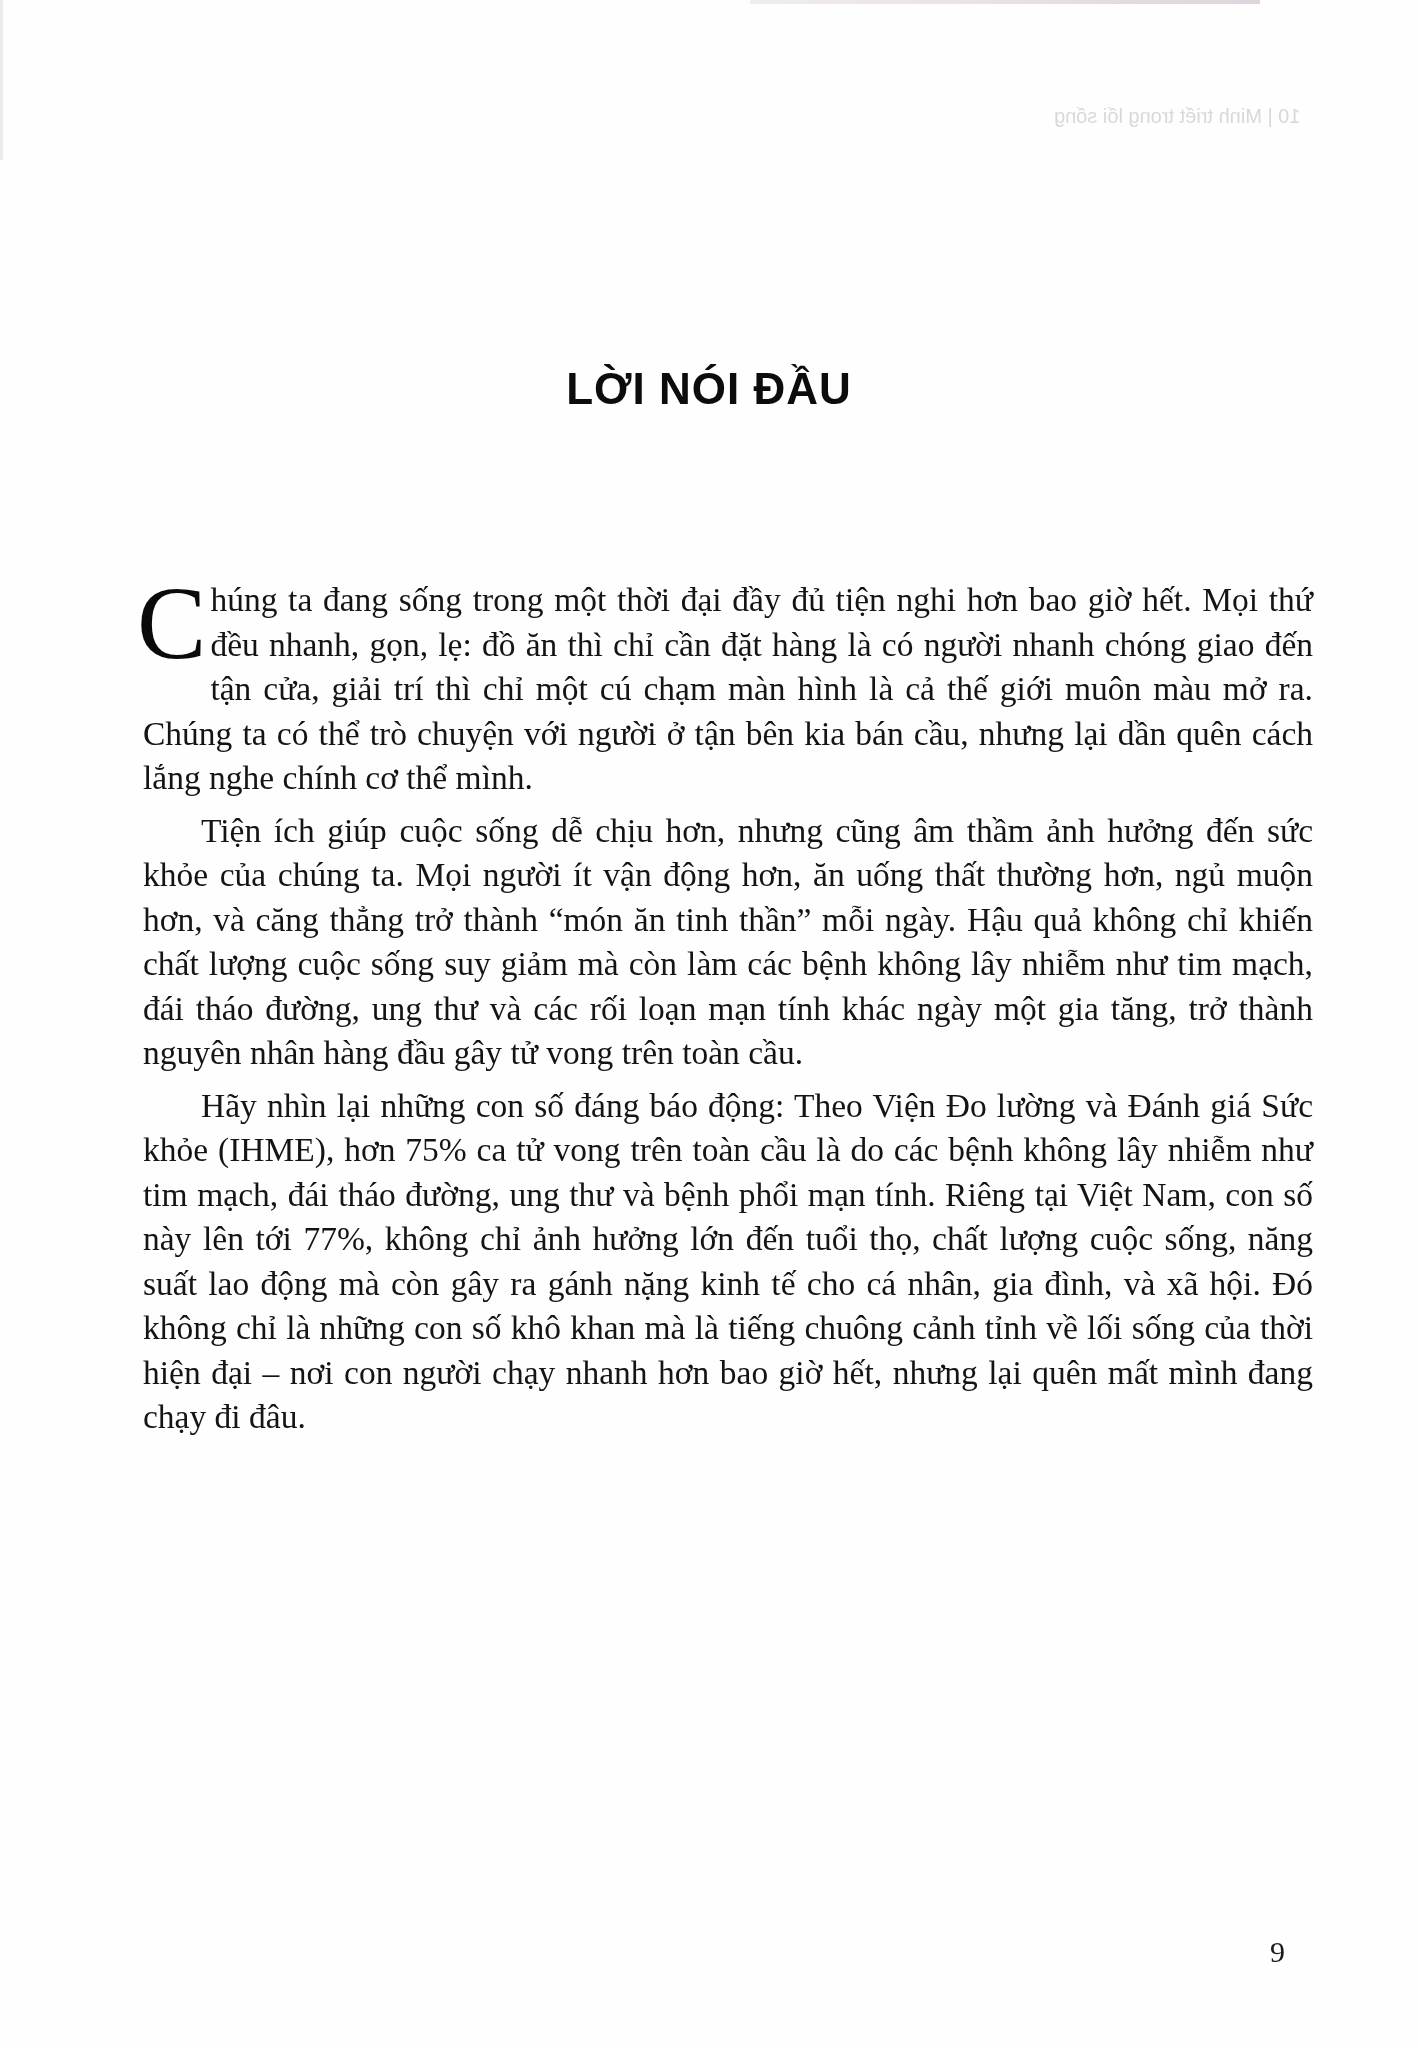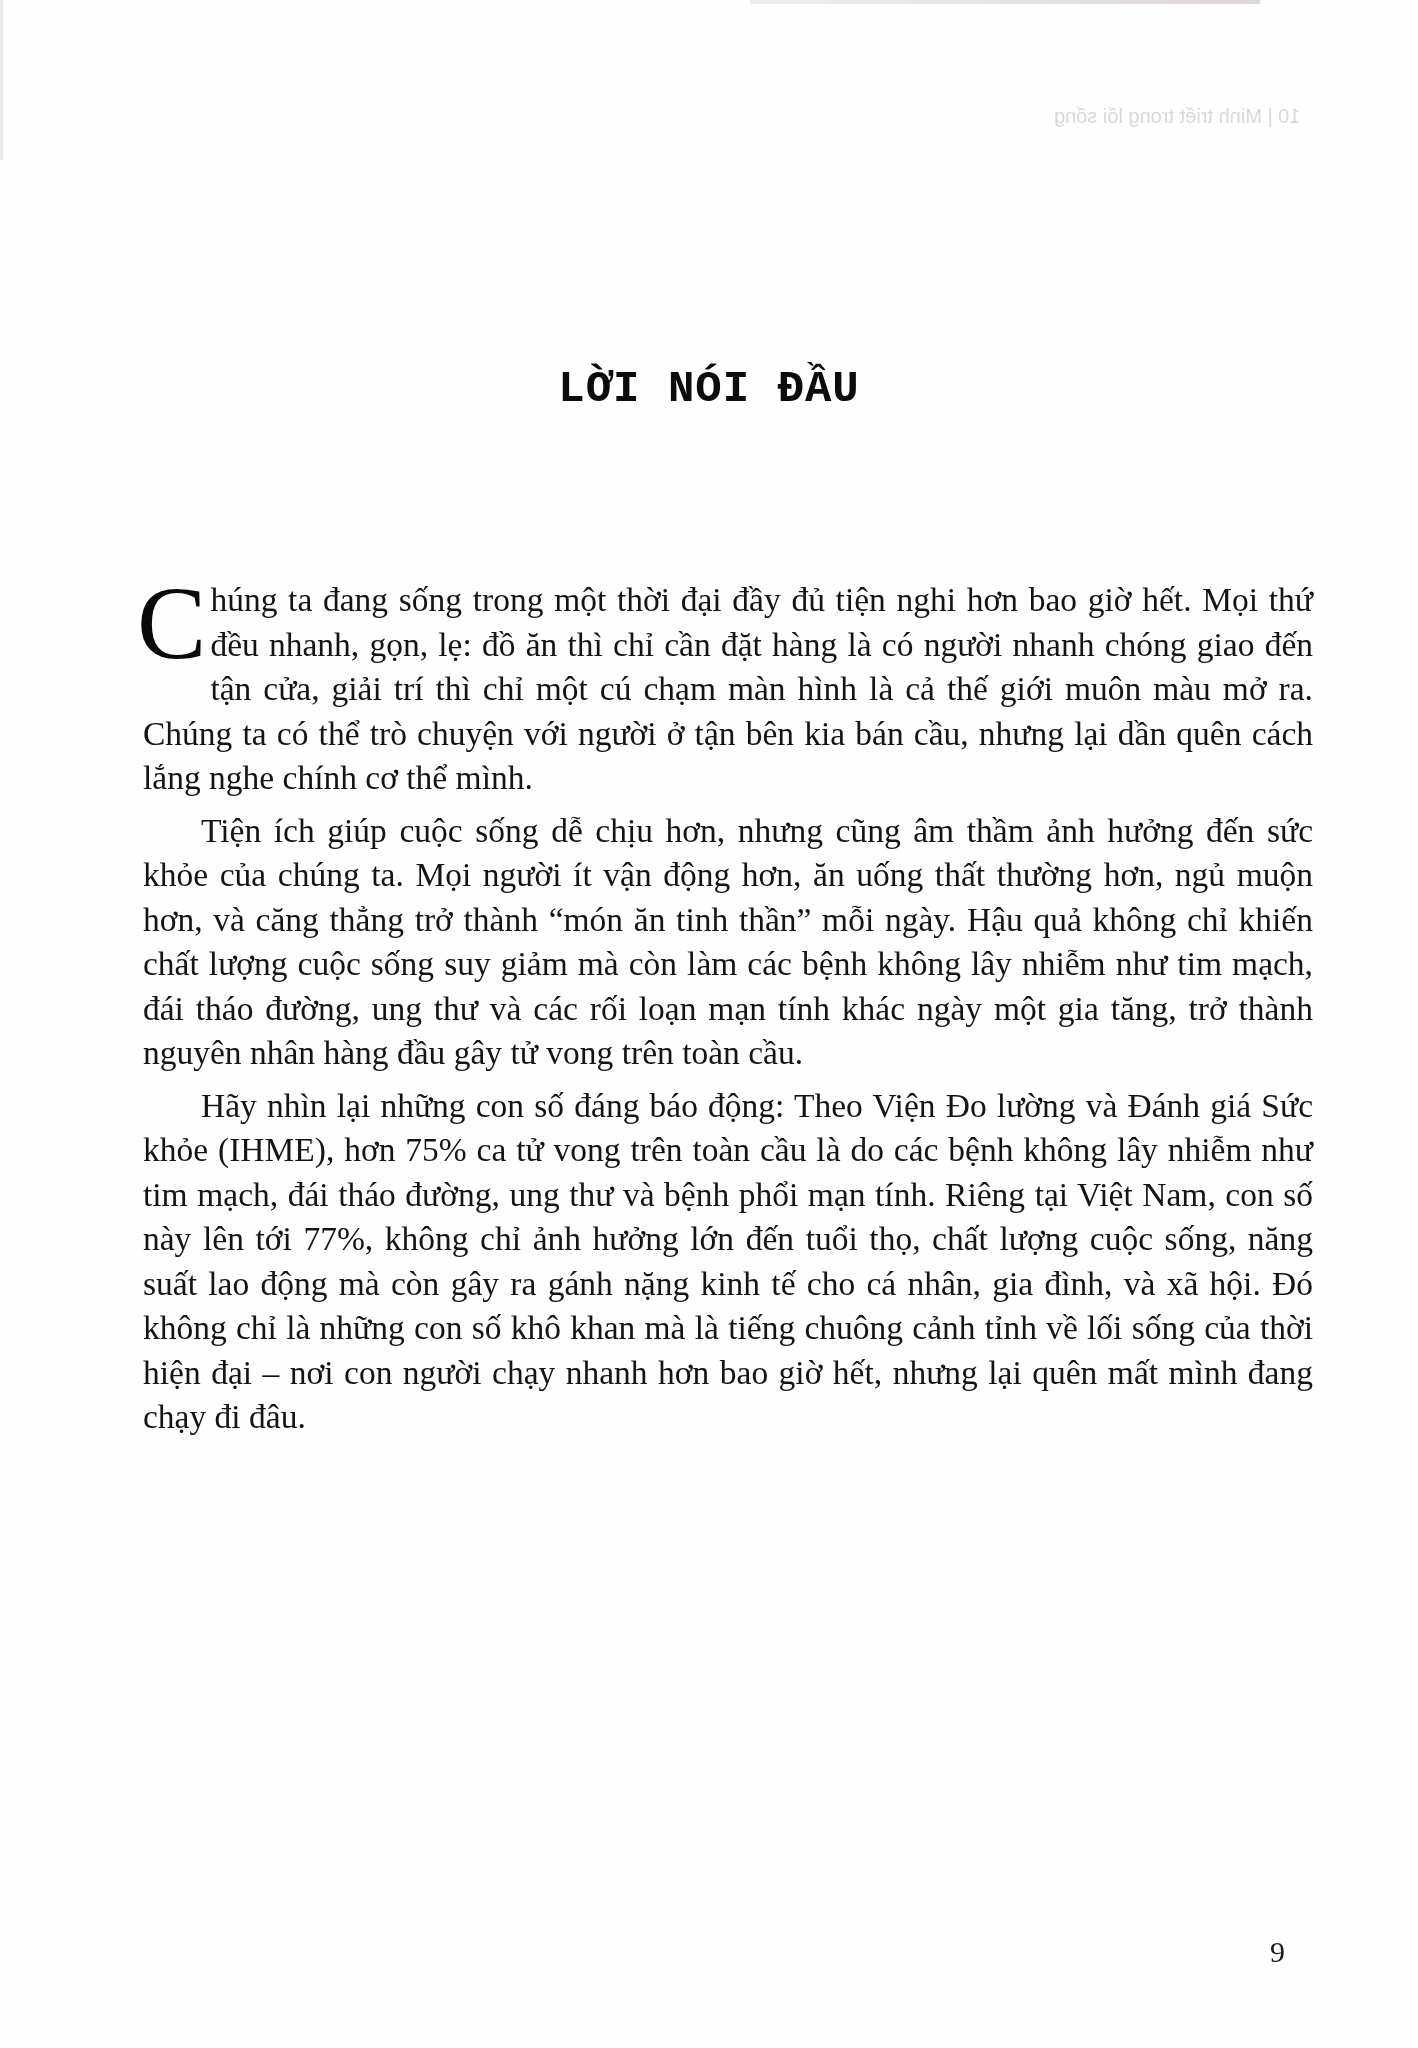--- a/index.html
+++ b/index.html
@@ -48,21 +48,21 @@
       color: #c8c8c8;
       transform: scaleX(-1);
       opacity: 0.7;
     }
     .heading {
       position: absolute;
       left: 0;
       width: 1418px;
       top: 328px;
       text-align: center;
-      font-family: Liberation Mono, monospace;
+      font-family: Liberation Sans, sans-serif;
       font-weight: bold;
       font-size: 44px;
       letter-spacing: 1px;
       color: #0c0c0c;
       margin-top: 36px;
     }
     .body-text {
       position: absolute;
       left: 143px;
       top: 578px;

